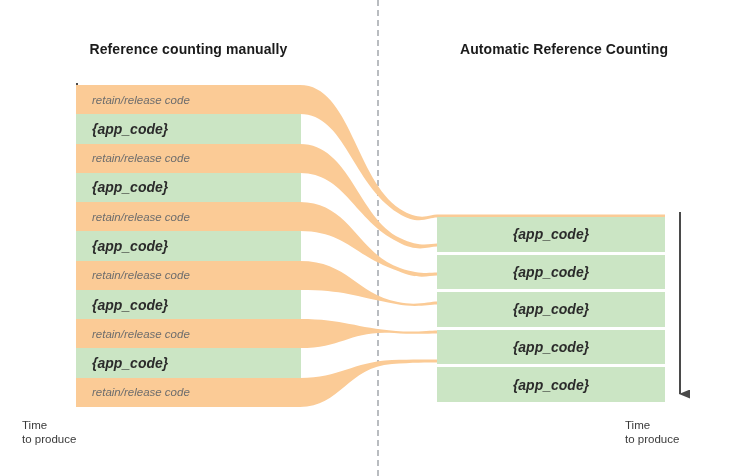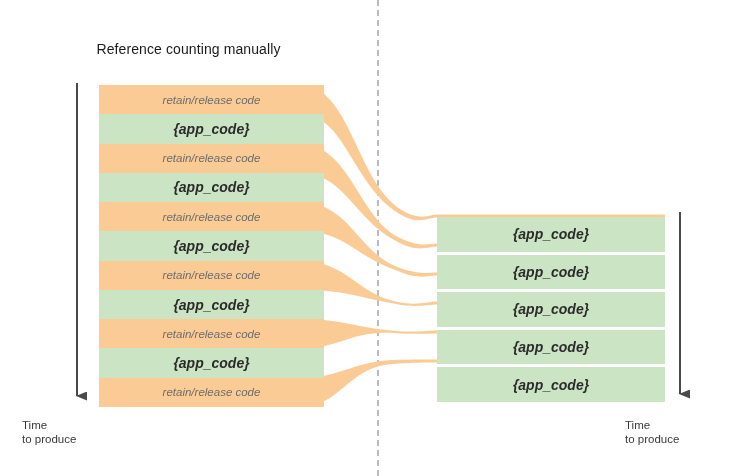--- a/index.html
+++ b/index.html
@@ -16,21 +16,21 @@
     width: 751px;
     height: 476px;
     background: #ffffff;
     overflow: hidden;
   }
 
   
   .col-title {
     position: absolute;
     font-size: 14px;
-    font-weight: normal;
+    font-weight: bold;
     color: #1b1b1b;
     letter-spacing: 0.1px;
     white-space: nowrap;
     text-align: center;
   }
   #title-left  { left: 0;   top: 41px; width: 377px; }
   #title-right { left: 377px; top: 41px; width: 374px; }
 
   
   #divider {
@@ -47,27 +47,27 @@
     position: absolute;
     left: 0;
     top: 0;
     width: 751px;
     height: 476px;
   }
 
   
   .lblock {
     position: absolute;
-    left: 99px;
+    left: 76px;
     width: 225px;
     display: flex;
     align-items: center;
-    justify-content: center;
     font-style: italic;
     box-sizing: border-box;
+    padding-left: 16px;
   }
   .lblock.retain {
     background: #fbcb96;
     color: #6d6d6d;
     font-size: 11.5px;
   }
   .lblock.app {
     background: #cbe5c4;
     color: #2b2b2b;
     font-size: 14px;
@@ -99,20 +99,21 @@
     line-height: 14px;
     white-space: nowrap;
   }
 </style>
 </head>
 <body>
 
 <div id="stage">
 
   <div class="col-title" id="title-left">Reference counting manually</div>
+  <div class="col-title" id="title-right">Automatic Reference Counting</div>
 
   <div id="divider"></div>
 
   <svg id="flow" viewBox="0 0 751 476" xmlns="http://www.w3.org/2000/svg">
     <defs>
       <marker id="arrowDown" markerWidth="9" markerHeight="11" refX="4.5" refY="10" orient="auto" markerUnits="userSpaceOnUse">
         <path d="M0,0 L9,0 L4.5,11 Z" fill="#4a4a4a"></path>
       </marker>
     </defs>
 

